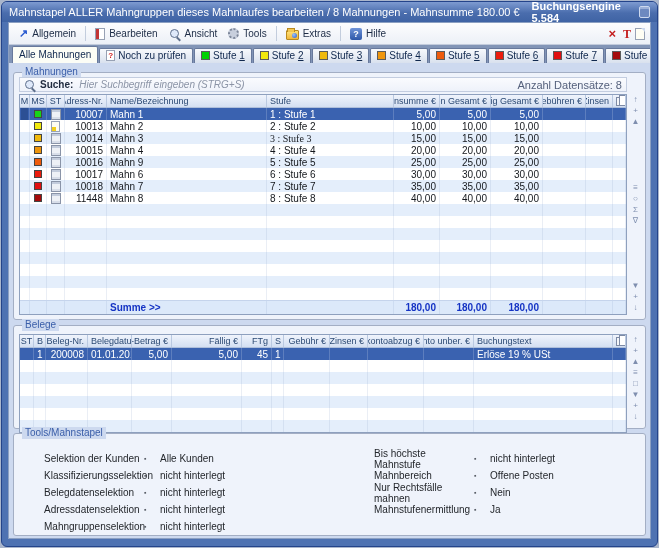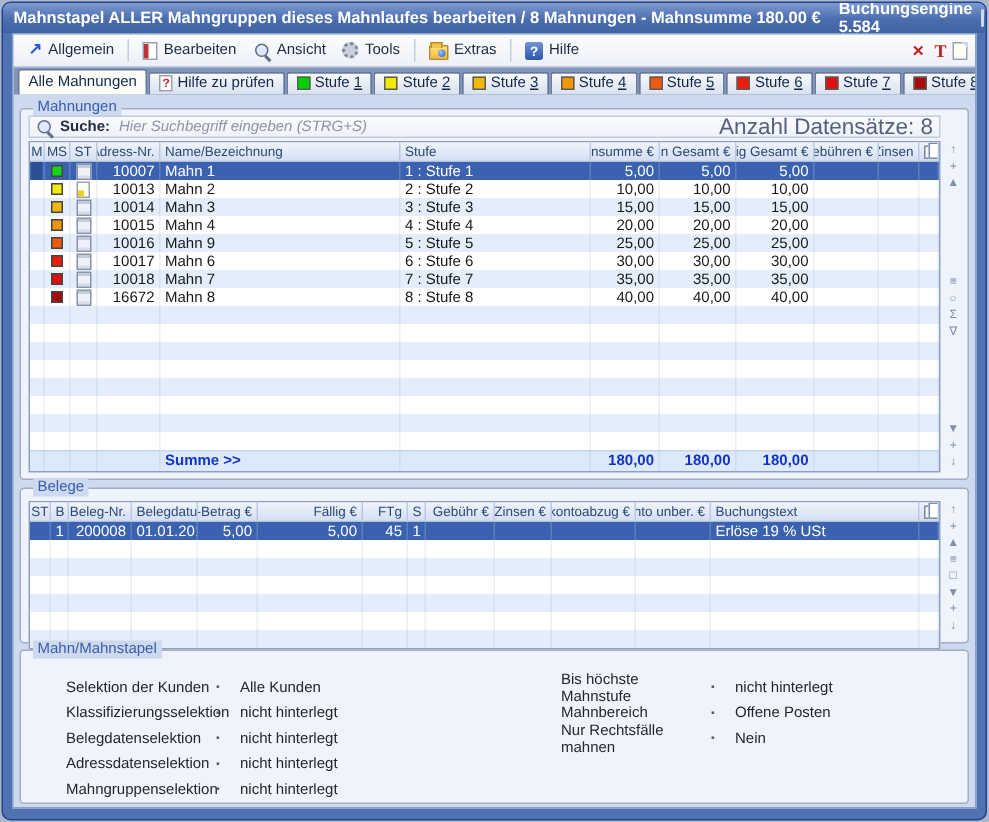--- a/index.html
+++ b/index.html
@@ -4,21 +4,21 @@
 <style>
   html,body{margin:0;padding:0;background:#aab6cc;font-family:"Liberation Sans",sans-serif;}
   *{box-sizing:border-box;}
   .frame{position:relative;width:657px;height:546px;margin:1px;background:#4e72b2;
          border:1px solid #24448a;border-radius:6px;overflow:hidden;
          box-shadow:inset 0 1px 0 #89a3d4;}
   .flex{flex:1;}
   
   .titlebar{height:20px;display:flex;align-items:center;gap:6px;padding:0 7px;
             background:linear-gradient(#7e9bd1,#4a6dad 55%,#3f63a4);color:#fff;}
-  .title{font-size:11px;font-weight:bold;white-space:nowrap;text-align:right;}
+  .title{font-size:11px;font-weight:normal;white-space:nowrap;text-align:right;}
   .engine{font-size:11px;font-weight:bold;}
   .tb-restore{width:13px;height:12px;border:1px solid #cdd9ef;background:#6d89c0;
               box-shadow:inset 0 2px 0 #9db1d8;border-radius:2px;cursor:pointer;}
   
   .client{position:relative;margin:0 6px 8px 6px;height:517px;background:#cdd9ef;
           border:1px solid #8ca0c2;overflow:hidden;}
   
   .toolbar{height:22px;display:flex;align-items:center;gap:1px;padding:0 5px;
            background:linear-gradient(#fdfdfe,#ecf0f7);border-bottom:1px solid #c2cbdc;}
   .menu-item{display:flex;align-items:center;gap:4px;padding:2px 5px;font-size:10px;
@@ -96,21 +96,21 @@
   .ic-copy::before{content:"";position:absolute;left:2px;top:-3px;width:8px;height:9px;
            border:1px solid #7d8aa5;background:#fff;}
   
   .searchbar{position:absolute;left:5px;right:18px;top:4px;height:15px;display:flex;
              align-items:center;gap:4px;padding:0 4px;background:linear-gradient(#fafbfe,#eef2fa);
              border:1px solid #c3cde0;}
   .s-label{font-size:10px;font-weight:bold;color:#222d40;}
   .search-input{flex:1;border:none;background:transparent;font-size:10px;outline:none;
              font-family:"Liberation Sans",sans-serif;color:#333;}
   .search-input::placeholder{font-style:italic;color:#8b94a6;}
-  .s-count{font-size:15px;color:#55617c;}
+  .s-count{font-size:11px;color:#55617c;}
   
   .strip{position:absolute;top:21px;bottom:6px;right:3px;width:13px;display:flex;
          flex-direction:column;align-items:center;font-size:8px;color:#7e8eae;}
   .g-belege .strip{top:8px;}
   .strip .sicon{height:11px;line-height:11px;cursor:pointer;}
   .strip .gap{flex:1;}
   
   .info-col{position:absolute;top:16px;font-size:10px;color:#24272c;}
   #info-left{left:30px;}
   #info-right{left:360px;}
@@ -165,21 +165,21 @@
       <span class="ic-pin">T</span>
       <span class="ic-page"></span>
     </div>
 
     <div class="tabstrip" id="tabs">
         <div class="tab active">
           <span>Alle Mahnungen</span>
         </div>
         <div class="tab">
           <span class="ic-qpage">?</span>
-          <span>Hilfe zu prüfen</span>
+          <span>Noch zu prüfen</span>
         </div>
         <div class="tab">
           <span class="sq" style="background: rgb(0, 210, 0);"></span>
           <span>Stufe <u>1</u></span>
         </div>
         <div class="tab">
           <span class="sq" style="background: rgb(242, 233, 12);"></span>
           <span>Stufe <u>2</u></span>
         </div>
         <div class="tab">
@@ -274,21 +274,21 @@
           <div class="row zebra-b">
             <div class="cell c" style="width: 10px;"></div>
             <div class="cell c" style="width: 17px;">
               <span class="msq" style="background: rgb(240, 185, 12);"></span>
             </div>
             <div class="cell c" style="width: 18px;">
               <span class="ic-grid"></span>
             </div>
             <div class="cell r" style="width: 42px;">10014</div>
             <div class="cell" style="flex: 1 1 0%;">Mahn 3</div>
-            <div class="cell" style="width: 127px;">3 : Stufe 3</div>
+            <div class="cell" style="width: 127px; font-family: Liberation Serif, serif;">3 : Stufe 3</div>
             <div class="cell r" style="width: 46px;">15,00</div>
             <div class="cell r" style="width: 51px;">15,00</div>
             <div class="cell r" style="width: 52px;">15,00</div>
             <div class="cell r" style="width: 43px;"></div>
             <div class="cell r" style="width: 27px;"></div>
             <div class="cell c" style="width: 13px;"></div>
           </div>
           <div class="row zebra-a">
             <div class="cell c" style="width: 10px;"></div>
             <div class="cell c" style="width: 17px;">
@@ -362,21 +362,21 @@
             <div class="cell c" style="width: 13px;"></div>
           </div>
           <div class="row zebra-a">
             <div class="cell c" style="width: 10px;"></div>
             <div class="cell c" style="width: 17px;">
               <span class="msq" style="background: rgb(165, 11, 11);"></span>
             </div>
             <div class="cell c" style="width: 18px;">
               <span class="ic-grid"></span>
             </div>
-            <div class="cell r" style="width: 42px;">16672</div>
+            <div class="cell r" style="width: 42px;">11448</div>
             <div class="cell" style="flex: 1 1 0%;">Mahn 8</div>
             <div class="cell" style="width: 127px;">8 : Stufe 8</div>
             <div class="cell r" style="width: 46px;">40,00</div>
             <div class="cell r" style="width: 51px;">40,00</div>
             <div class="cell r" style="width: 52px;">40,00</div>
             <div class="cell r" style="width: 43px;"></div>
             <div class="cell r" style="width: 27px;"></div>
             <div class="cell c" style="width: 13px;"></div>
           </div>
           <div class="row zebra-b">
@@ -662,21 +662,21 @@
           <span class="sicon">▲</span>
           <span class="sicon">≡</span>
           <span class="sicon">□</span>
           <span class="sicon">▼</span>
           <span class="sicon">+</span>
           <span class="sicon">↓</span>
         </div>
     </div>
 
     <div class="group g-info">
-      <span class="glabel">Mahn/Mahnstapel</span>
+      <span class="glabel">Tools/Mahnstapel</span>
       <div class="info-col" id="info-left">
           <div class="kv">
             <span class="k">Selektion der Kunden</span>
             <span class="b">▪</span>
             <span class="v">Alle Kunden</span>
           </div>
           <div class="kv">
             <span class="k">Klassifizierungsselektion</span>
             <span class="b">▪</span>
             <span class="v">nicht hinterlegt</span>
@@ -705,18 +705,23 @@
           </div>
           <div class="kv">
             <span class="k">Mahnbereich</span>
             <span class="b">▪</span>
             <span class="v">Offene Posten</span>
           </div>
           <div class="kv">
             <span class="k">Nur Rechtsfälle mahnen</span>
             <span class="b">▪</span>
             <span class="v">Nein</span>
+          </div>
+          <div class="kv">
+            <span class="k">Mahnstufenermittlung</span>
+            <span class="b">▪</span>
+            <span class="v">Ja</span>
           </div>
         </div>
     </div>
 
   </div>
 </div>
 
 </body></html>

